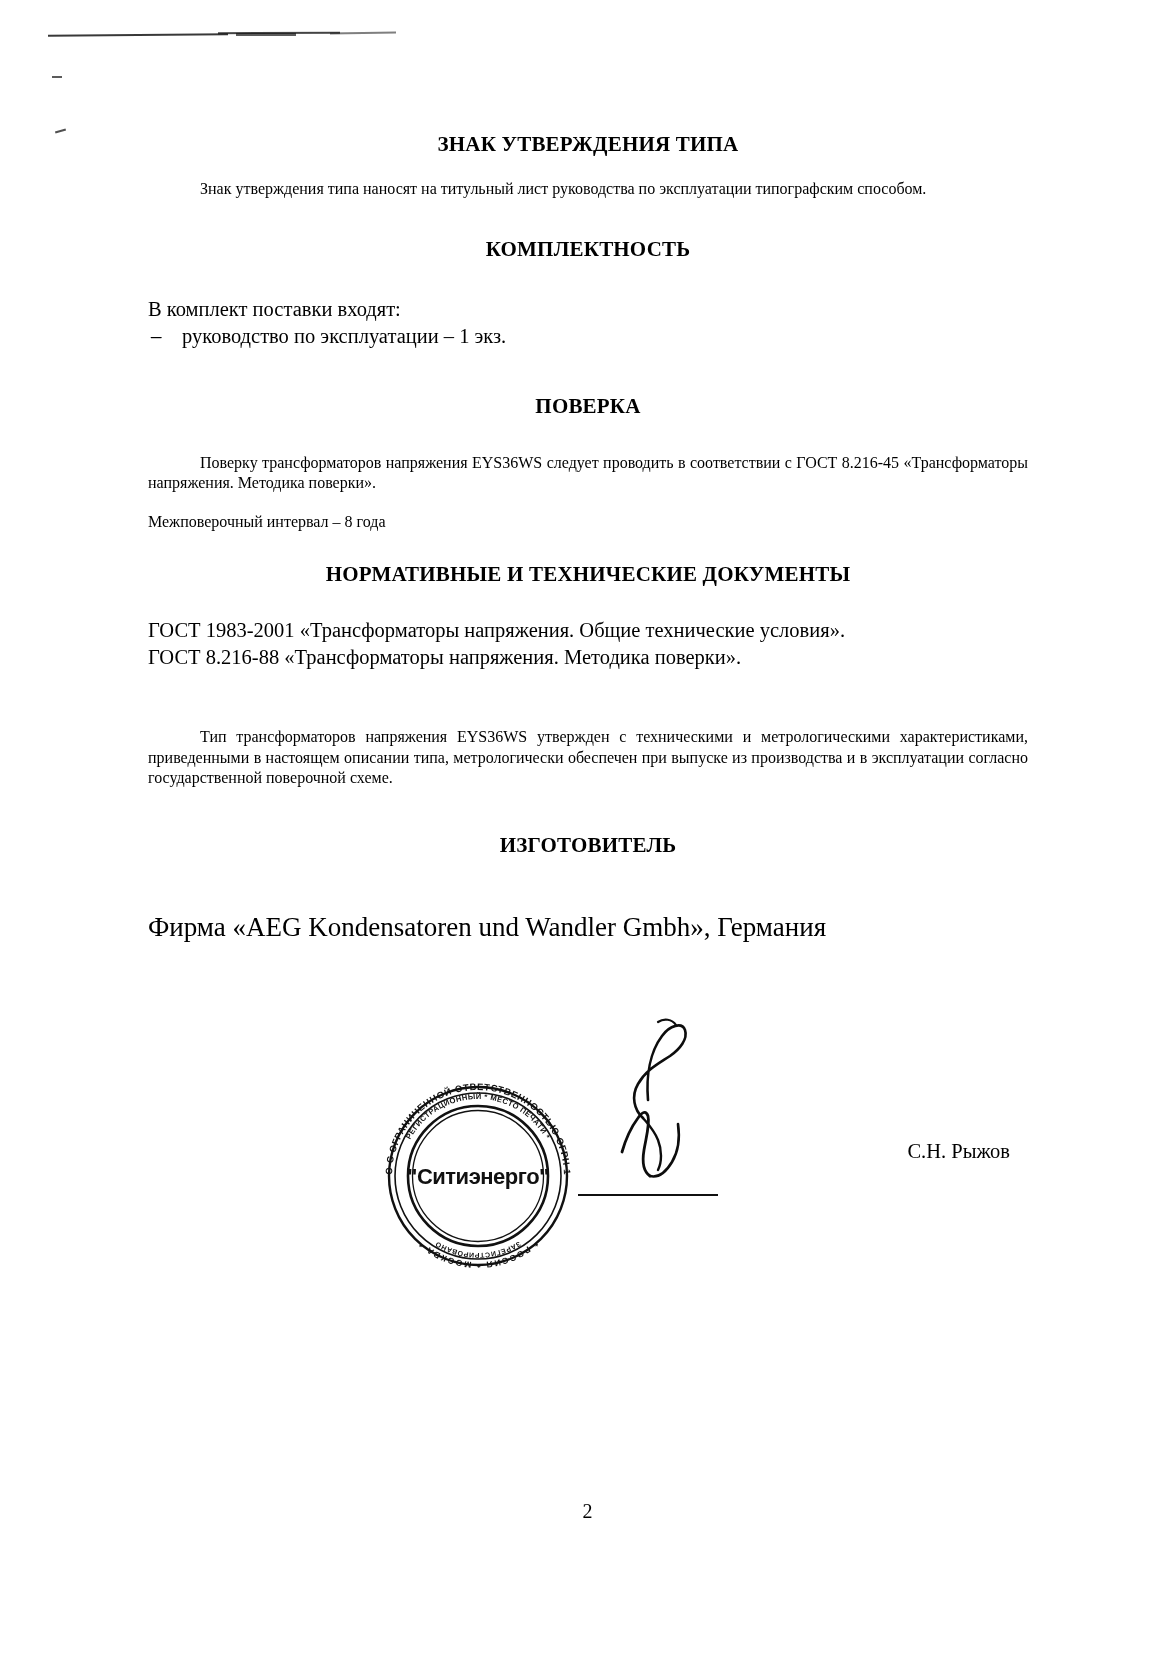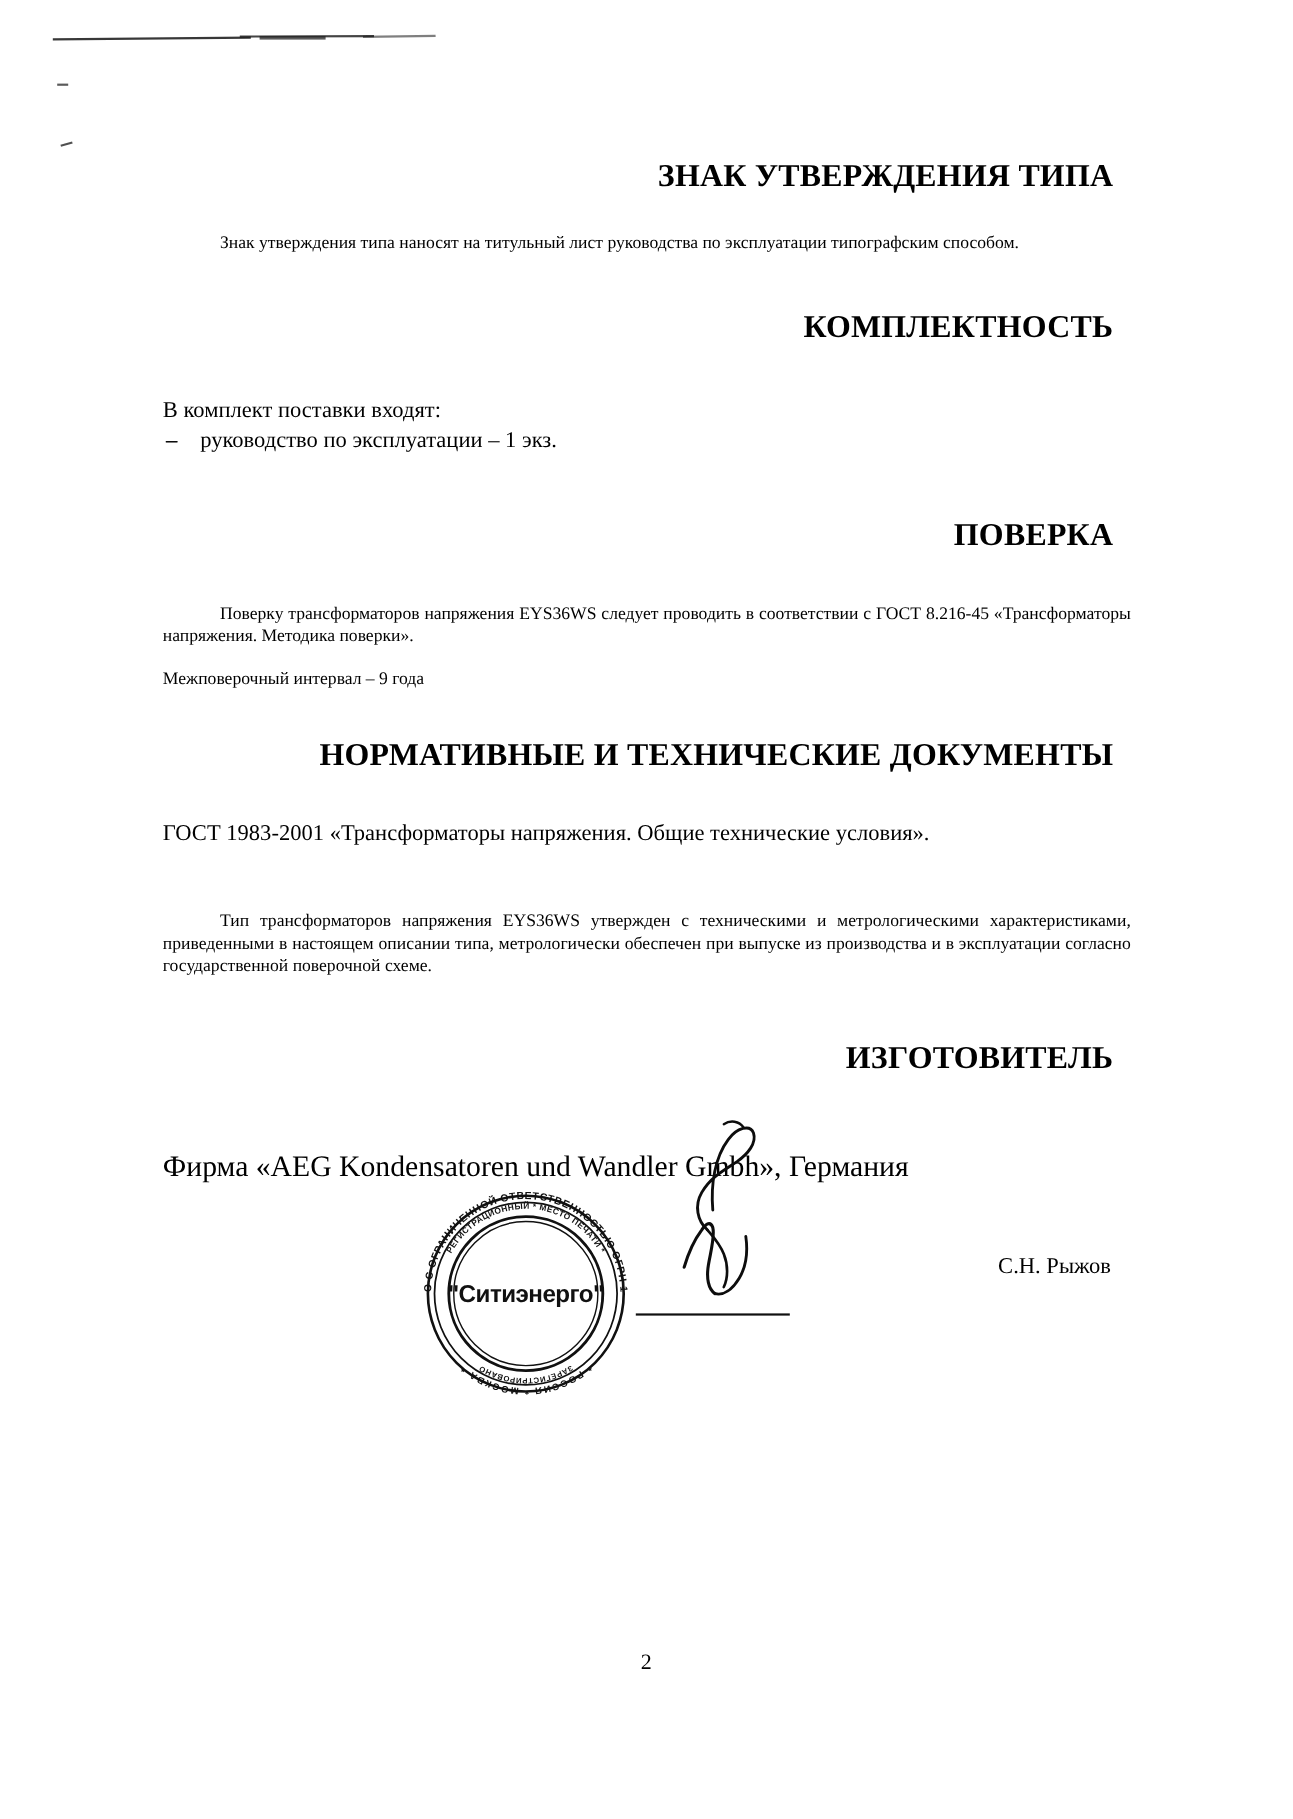--- a/index.html
+++ b/index.html
@@ -58,24 +58,24 @@
 
   
   .content {
     position: absolute;
     left: 148px;
     top: 128px;
     width: 880px;
   }
 
   h2.section-title {
-    font-size: 29px;
+    font-size: 21px;
     font-weight: bold;
-    text-align: right;
-    margin: 16px;
+    text-align: center;
+    margin: 4px;
     letter-spacing: .2px;
   }
 
   p.body-text {
     font-size: 16px;
     line-height: 1.28;
     margin: 0;
     text-align: justify;
     text-justify: inter-word;
   }
@@ -219,27 +219,28 @@
         <span>руководство по эксплуатации  – 1 экз.</span>
       </li>
     </ul>
 
     <div class="sp-40"></div>
 
     <h2 class="section-title">ПОВЕРКА</h2>
     <div class="sp-30"></div>
     <p class="body-text indent">Поверку трансформаторов напряжения EYS36WS следует проводить в соответствии с ГОСТ 8.216-45 «Трансформаторы напряжения. Методика поверки».</p>
     <div class="sp-18"></div>
-    <p class="body-text noju">Межповерочный интервал – 9 года</p>
+    <p class="body-text noju">Межповерочный интервал – 8 года</p>
 
     <div class="sp-26"></div>
 
     <h2 class="section-title">НОРМАТИВНЫЕ И ТЕХНИЧЕСКИЕ ДОКУМЕНТЫ</h2>
     <div class="sp-26"></div>
     <p class="doc-line">ГОСТ 1983-2001 «Трансформаторы напряжения. Общие технические условия».</p>
+    <p class="doc-line">ГОСТ 8.216-88 «Трансформаторы напряжения. Методика поверки».</p>
 
     <div class="sp-30"></div>
 
     <div class="sp-26"></div>
     <p class="body-text indent">Тип трансформаторов напряжения EYS36WS утвержден с техническими и метрологическими характеристиками, приведенными в настоящем описании типа, метрологически обеспечен при выпуске из производства и в эксплуатации согласно государственной поверочной схеме.</p>
 
     <div class="sp-40"></div>
 
     <h2 class="section-title">ИЗГОТОВИТЕЛЬ</h2>
     <div class="sp-46"></div>

